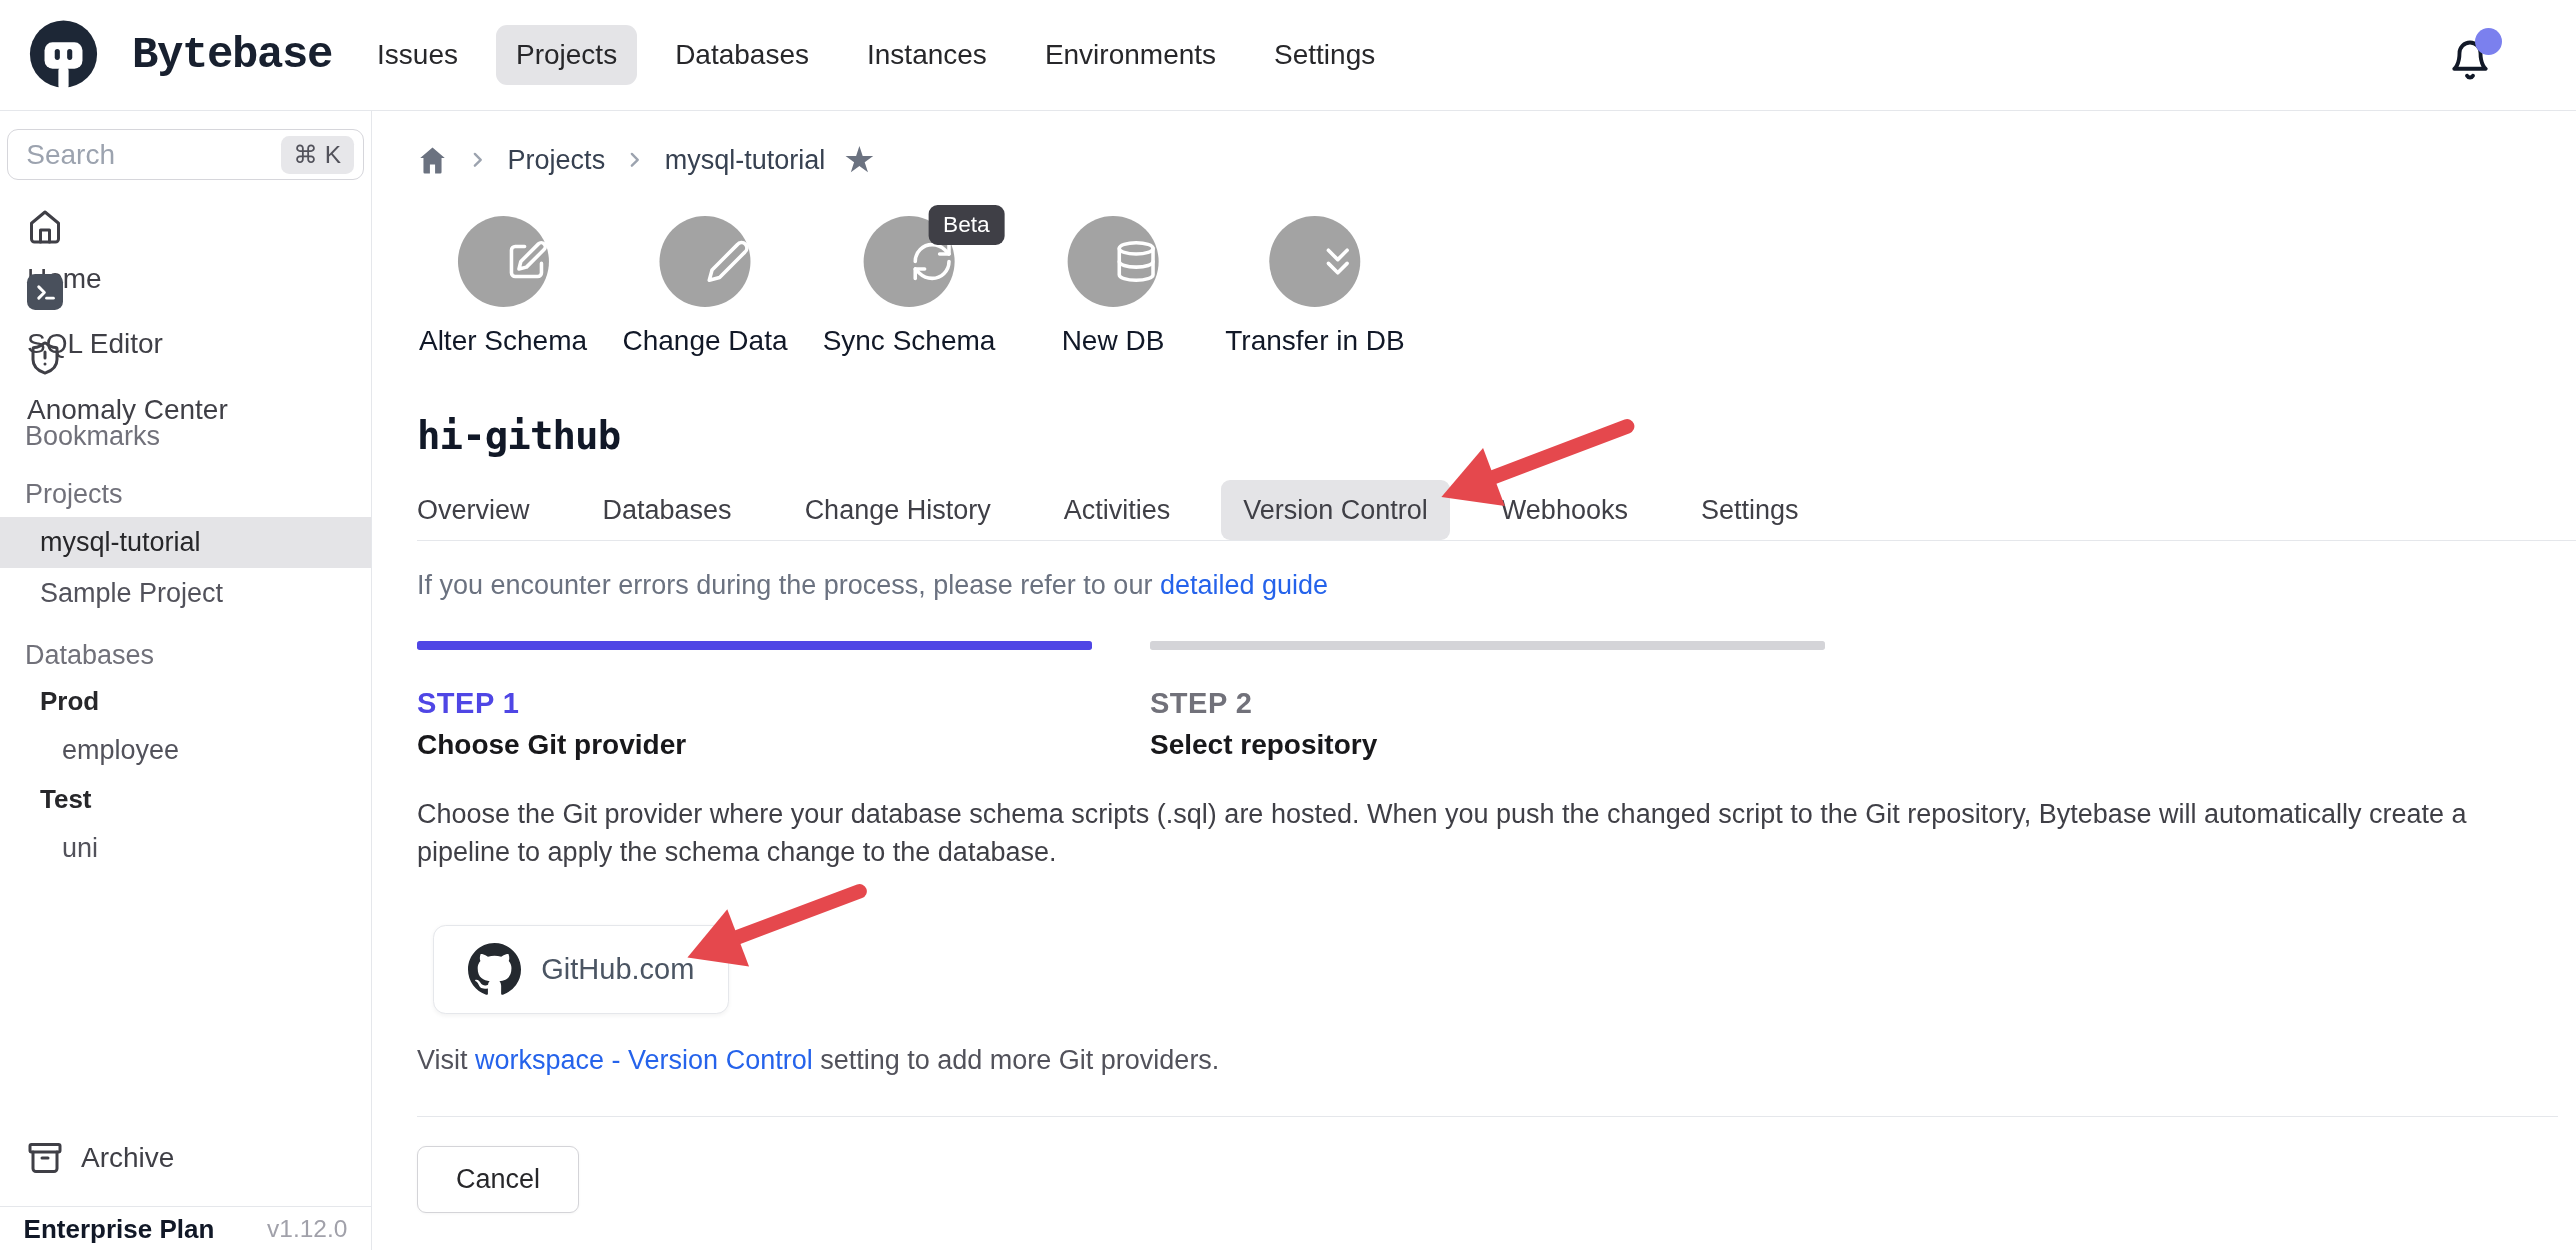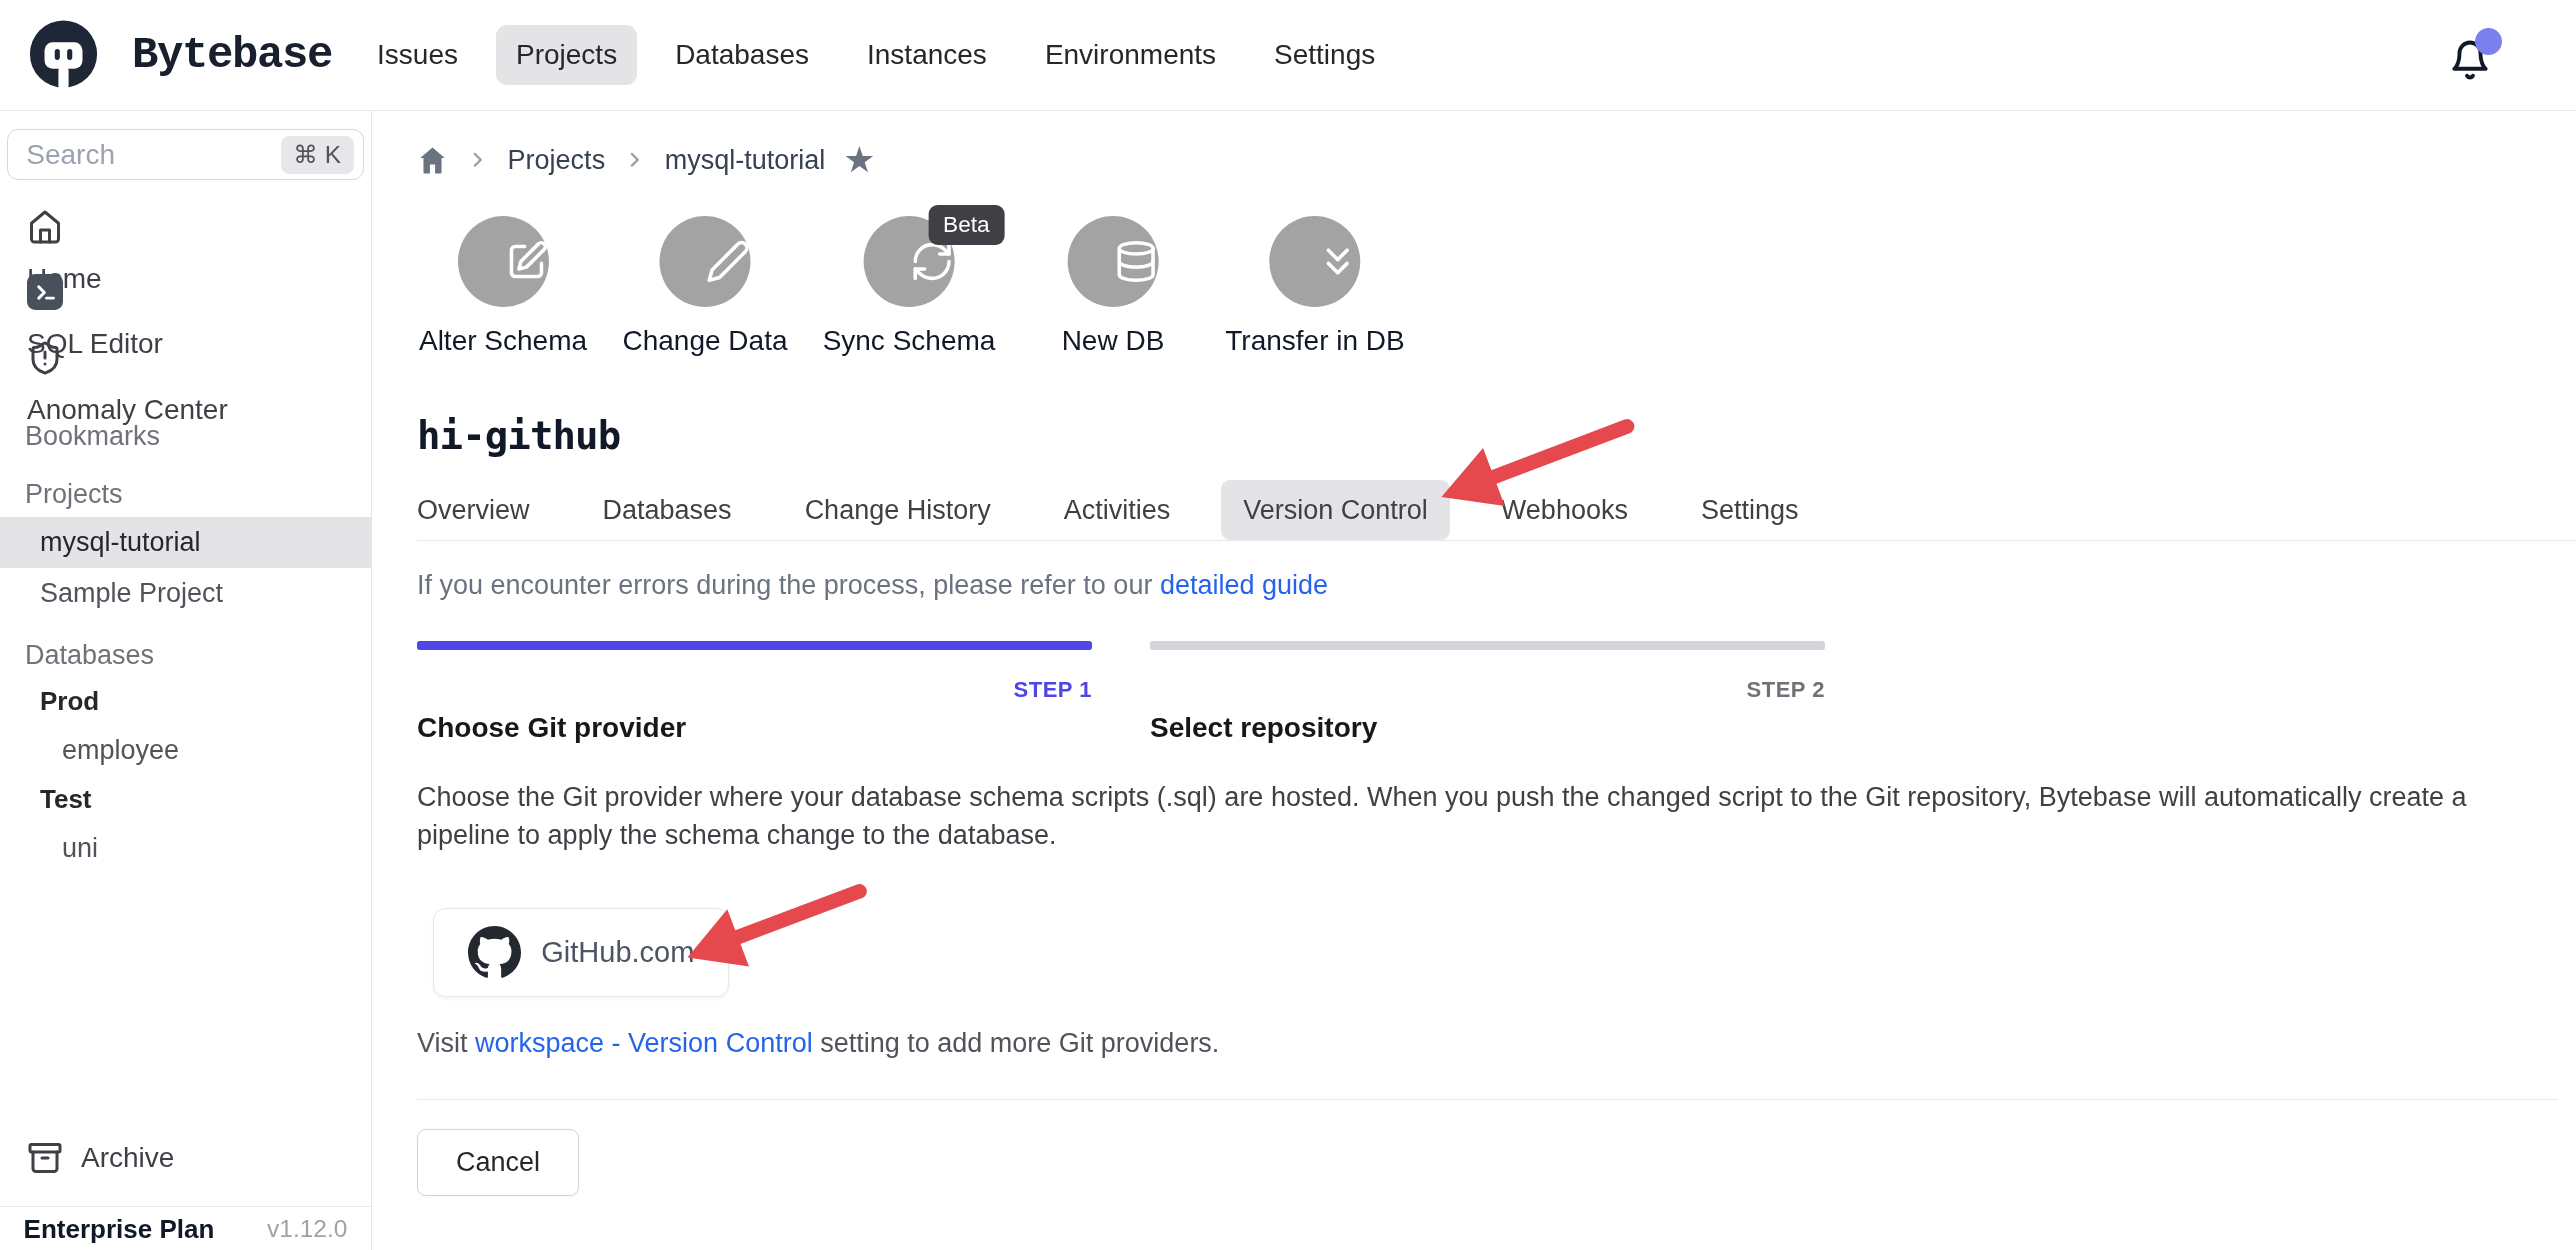--- a/index.html
+++ b/index.html
@@ -63,21 +63,21 @@
   .tabs { display:flex; align-items:center; gap:29px; margin-left:-22px; }
   .tab { padding:14.5px 22px; border-radius:9px; font-size:27px; color:#3f3f46; cursor:pointer; white-space:nowrap; }
   .tab.active { background:#e4e4e7; }
 
   .notice { margin-top:29px; font-size:27px; color:#6b7280; }
   .link { color:#2563eb; cursor:pointer; }
 
   .steps { margin-top:40px; display:grid; grid-template-columns:repeat(3,1fr); column-gap:58px; }
   .step-bar { height:9px; border-radius:2.7px; background:#d4d4d8; }
   .step-bar.active { background:#4f46e5; }
-  .step-label { margin-top:27px; font-size:22px; font-weight:700; letter-spacing:0.5px; color:#71717a;text-align:right; }
+  .step-label { margin-top:37px; font-size:29px; font-weight:700; letter-spacing:0.5px; color:#71717a; }
   .step-label.active { color:#4f46e5; }
   .step-title { margin-top:9px; font-size:28px; font-weight:700; color:#18181b; }
 
   .vcs-desc { margin-top:34px; font-size:27px; line-height:38px; color:#3f3f46; max-width:2116px; }
 
   .provider-row { position:relative; margin-top:54px; height:89px; }
   .provider-btn { position:absolute; left:16.3px; top:0; height:89px; display:inline-flex; align-items:center; gap:20px; padding:0 34px; background:#fff; border:1.8px solid #e5e7eb; border-radius:12.7px; box-shadow:0 1.8px 4.5px rgba(0,0,0,0.05); cursor:pointer; }
   .provider-btn svg { width:53px; height:53px; }
   .provider-label { font-size:29px; font-weight:500; color:#4b5563; }
 

